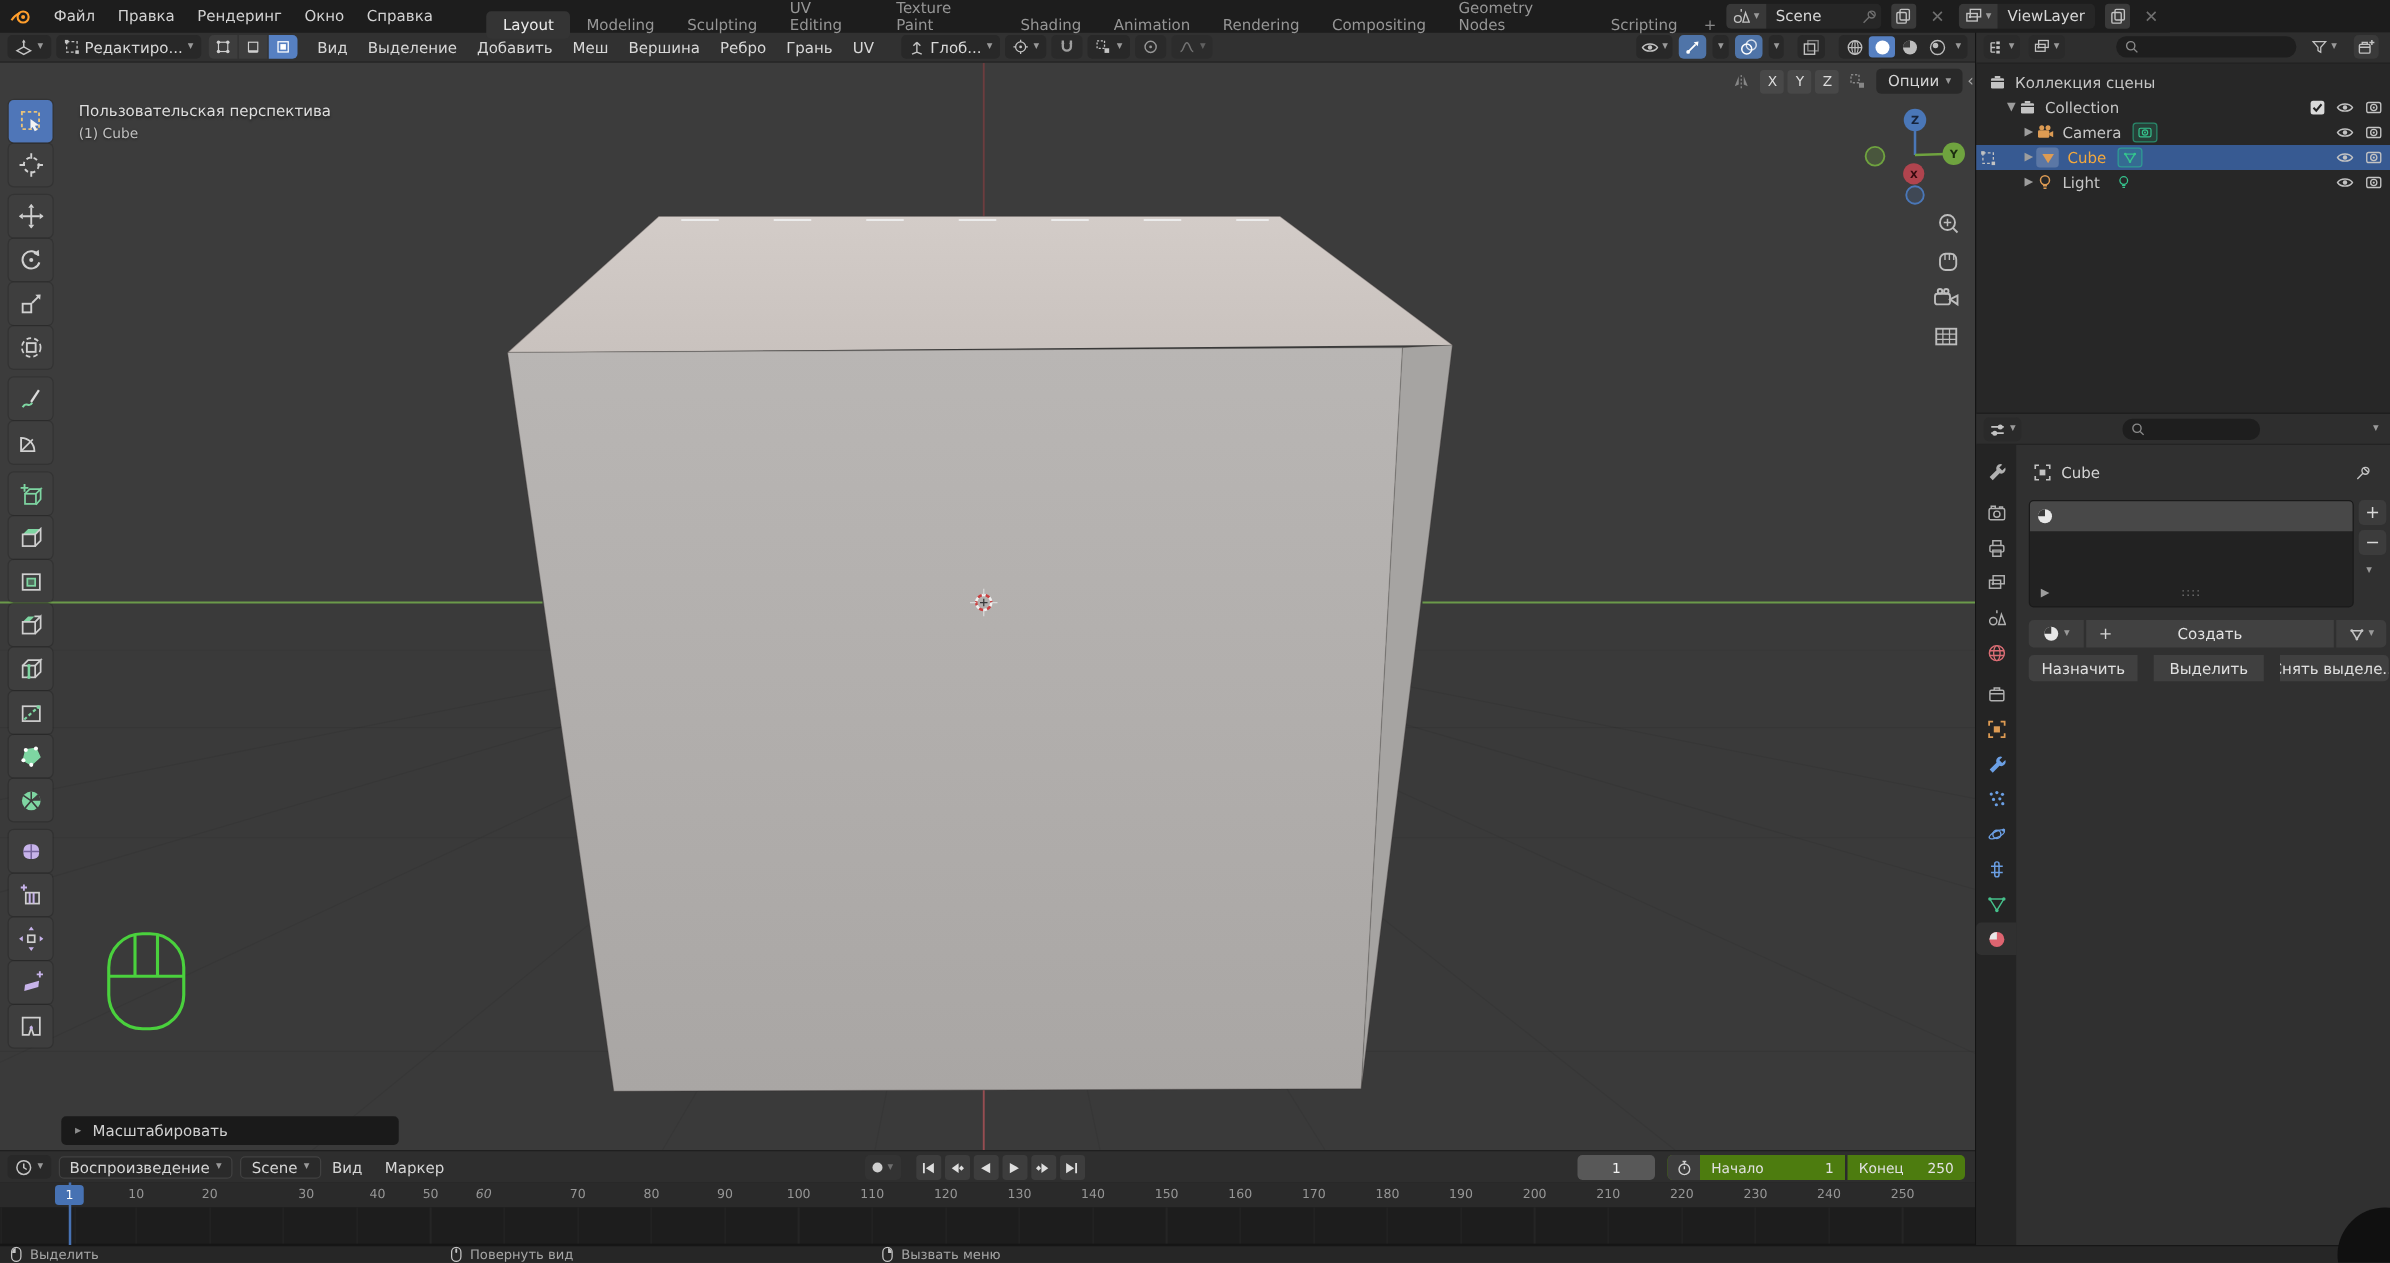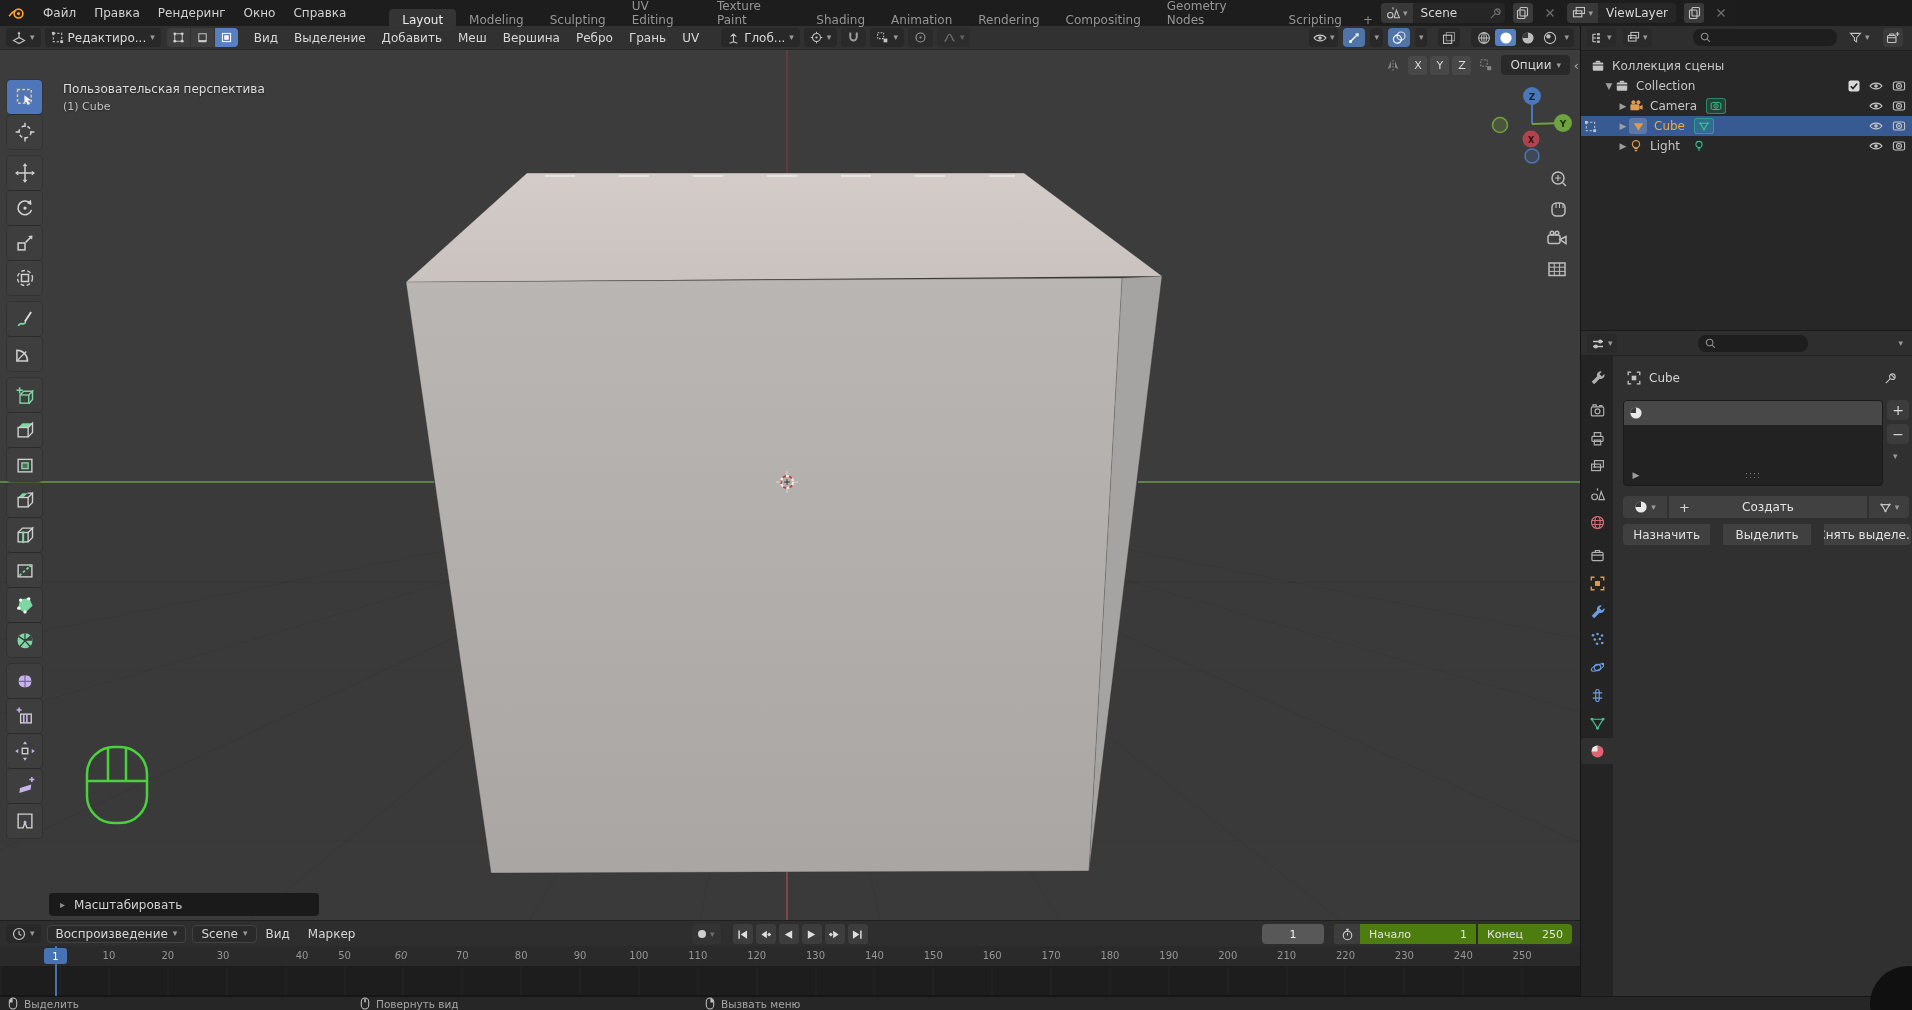--- a/index.html
+++ b/index.html
@@ -1034,24 +1034,24 @@
         <span>250</span>
       </div>
     </div>
   </div>
 </div>
 
 <div class="ruler">
 
 <div class="ruler-num" style="left: 108.992px;">10</div>
     <div class="ruler-num" style="left: 167.872px;">20</div>
-    <div class="ruler-num" style="left: 223px;">30</div>
+    <div class="ruler-num" style="left: 245px;">30</div>
     <div class="ruler-num" style="left: 302px;">40</div>
     <div class="ruler-num" style="left: 344.512px;">50</div>
-    <div class="ruler-num" style="left: 401px; font-style: italic;">60</div>
+    <div class="ruler-num" style="left: 387px; font-style: italic;">60</div>
     <div class="ruler-num" style="left: 462.272px;">70</div>
     <div class="ruler-num" style="left: 521.152px;">80</div>
     <div class="ruler-num" style="left: 580.032px;">90</div>
     <div class="ruler-num" style="left: 638.912px;">100</div>
     <div class="ruler-num" style="left: 697.792px;">110</div>
     <div class="ruler-num" style="left: 756.672px;">120</div>
     <div class="ruler-num" style="left: 815.552px;">130</div>
     <div class="ruler-num" style="left: 874.432px;">140</div>
     <div class="ruler-num" style="left: 933.312px;">150</div>
     <div class="ruler-num" style="left: 992.192px;">160</div>

